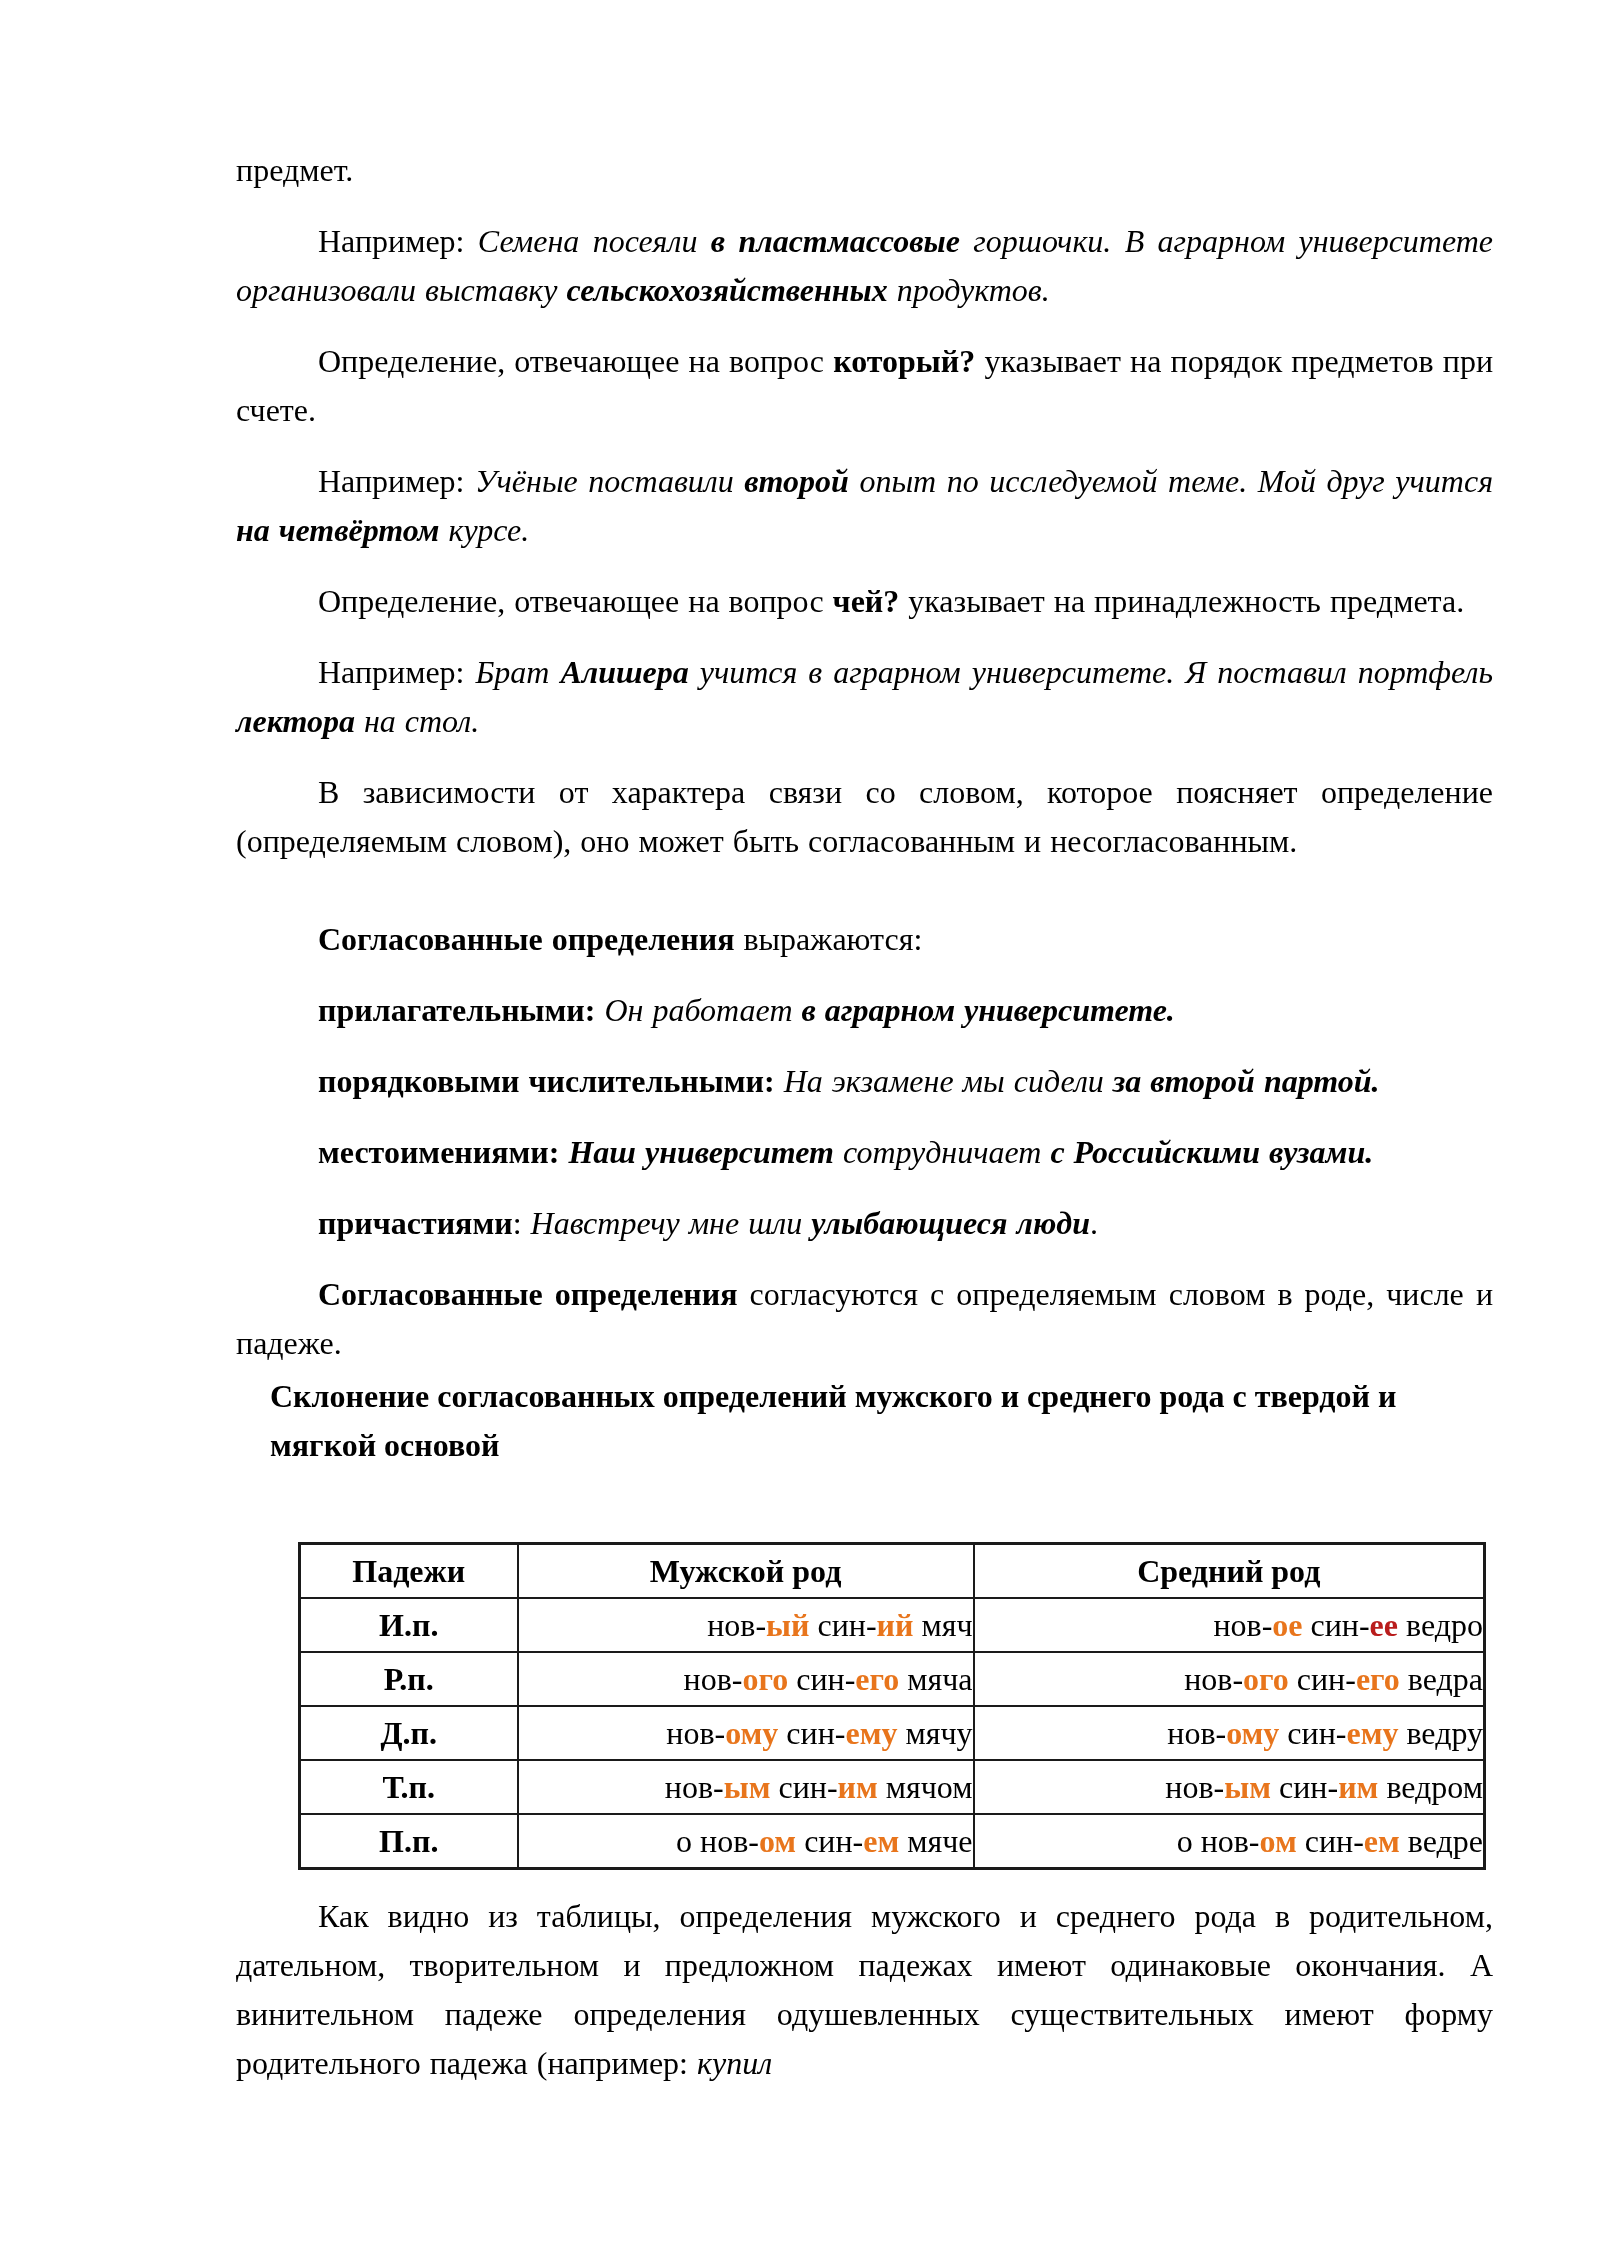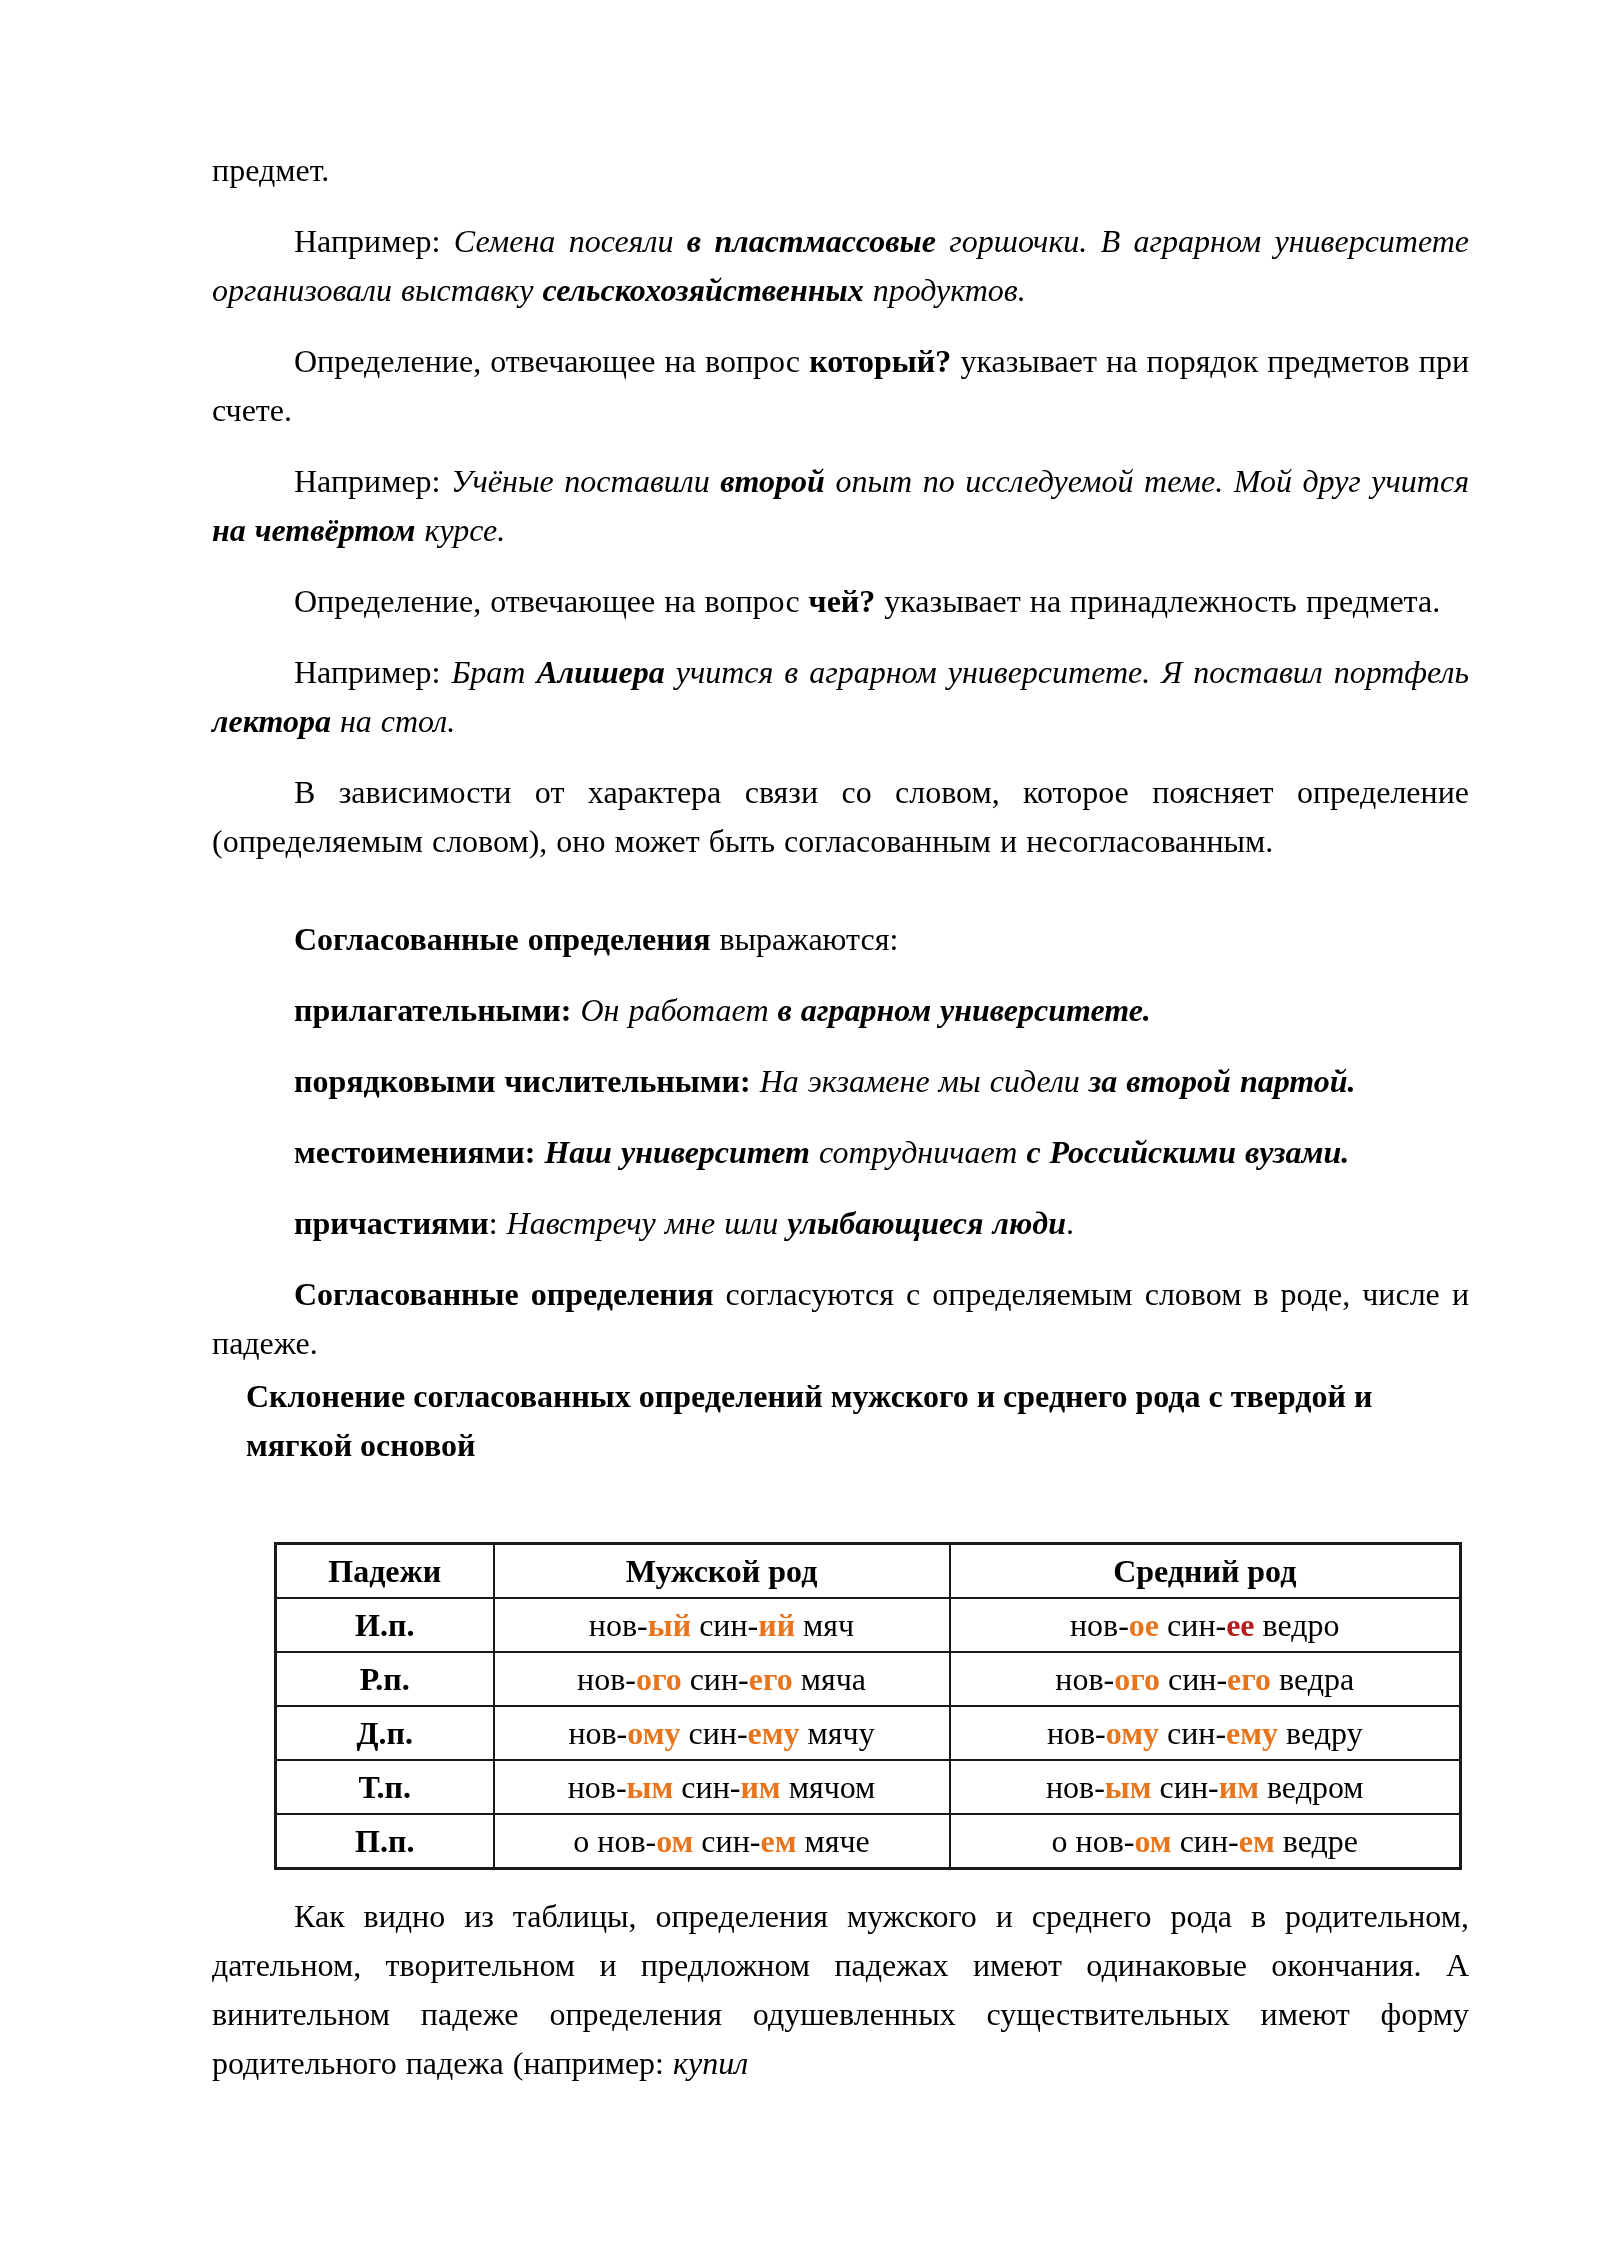--- a/index.html
+++ b/index.html
@@ -8,21 +8,21 @@
     width:1600px;
     height:2262px;
     margin:0 auto;
     background:#ffffff;
     font-family:"Liberation Serif","DejaVu Serif",serif;
     color:#000000;
     overflow:hidden;
   }
   .content{
     position:absolute;
-    left:212px;
+    left:236px;
     top:146px;
     width:1257px;
     font-family:Liberation Serif, serif;
   }
   p.para{
     margin:0;
     font-size:32px;
     line-height:49px;
     text-align:justify;
     word-spacing:1px;
@@ -56,21 +56,21 @@
     font-size:32px;
     line-height:36px;
     height:52px;
     padding:0;
     vertical-align:middle;
     background:#ffffff;
   }
   table.decl{ border:3px solid #1a1a1a; }
   th.hdr{ font-weight:bold; text-align:center; }
   td.case-cell{ font-weight:bold; text-align:center; }
-  td.form-cell{ text-align:center; padding-left:16px; }
+  td.form-cell{ text-align:right; padding-left:16px; }
   .closing{ margin-top:168px; }
 </style>
 </head>
 <body>
 
 <div class="page">
   <div class="content">
 
     <p class="para"><span>предмет.</span></p>
     <p class="para indent"><span>Например: </span><span class="r-i">Семена посеяли </span><span class="r-bi">в пластмассовые</span><span class="r-i"> горшочки. В аграрном университете организовали выставку </span><span class="r-bi">сельскохозяйственных</span><span class="r-i"> продуктов.</span></p>

